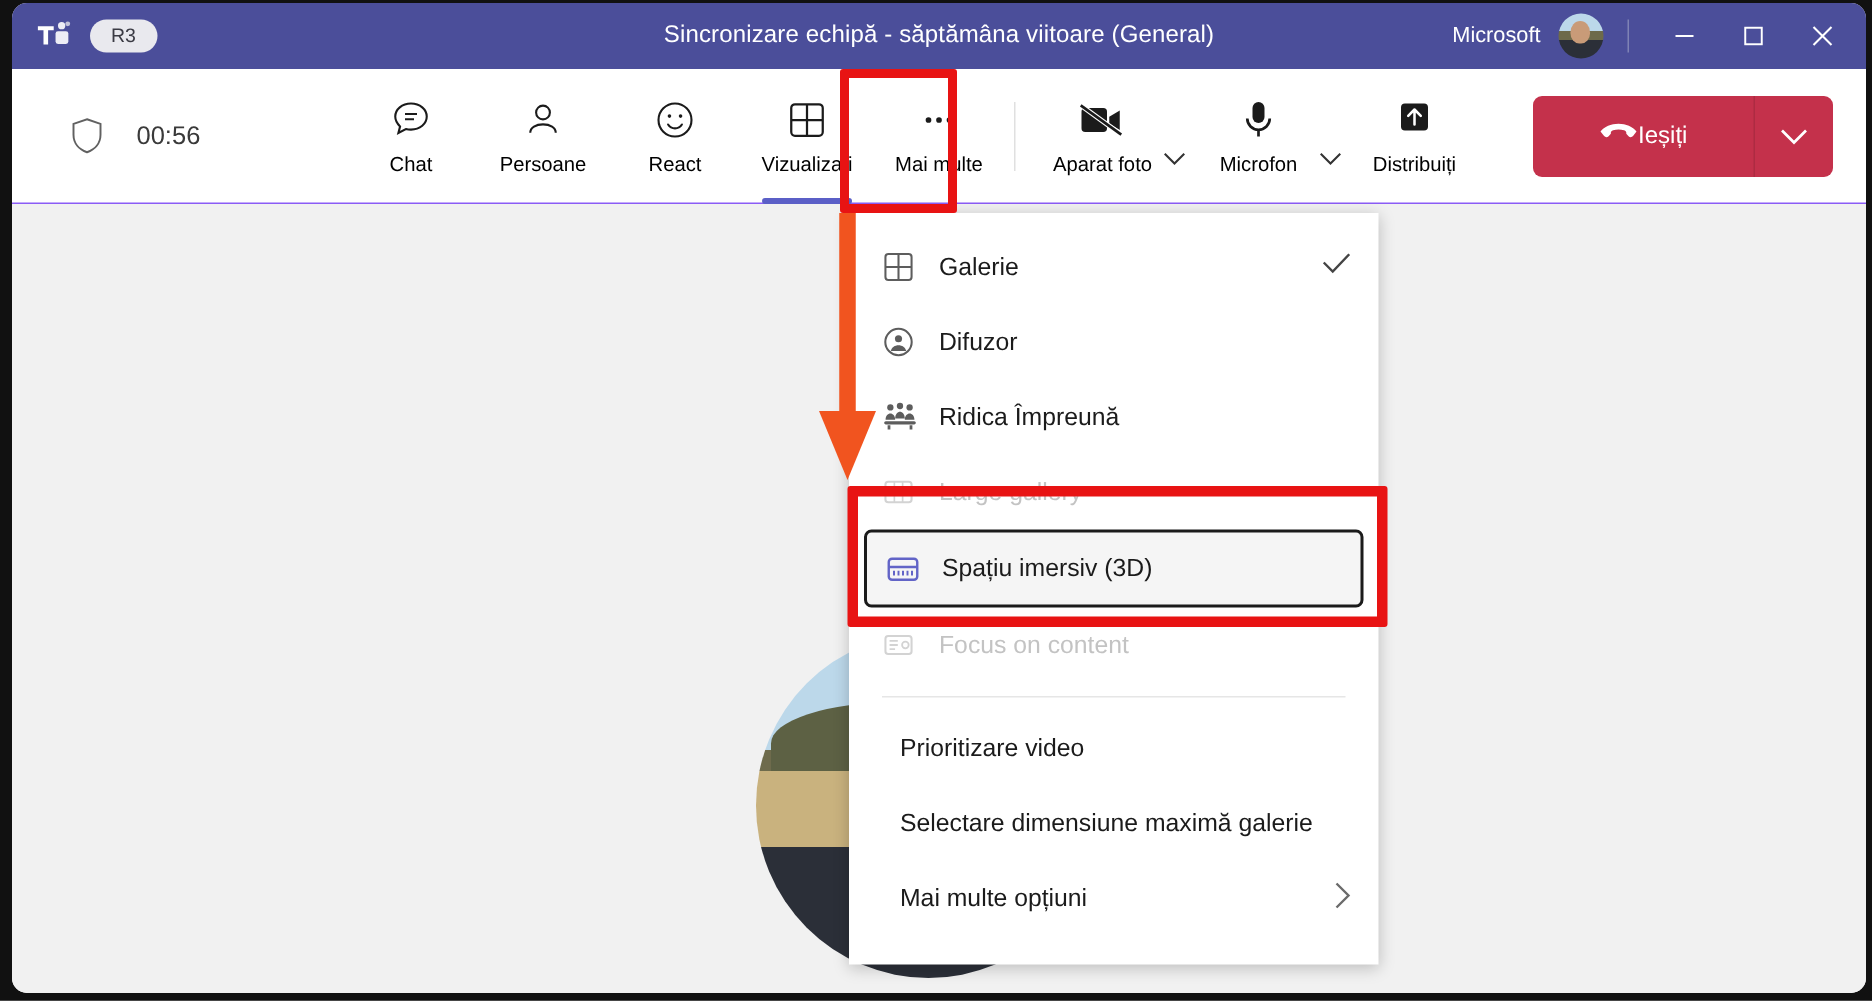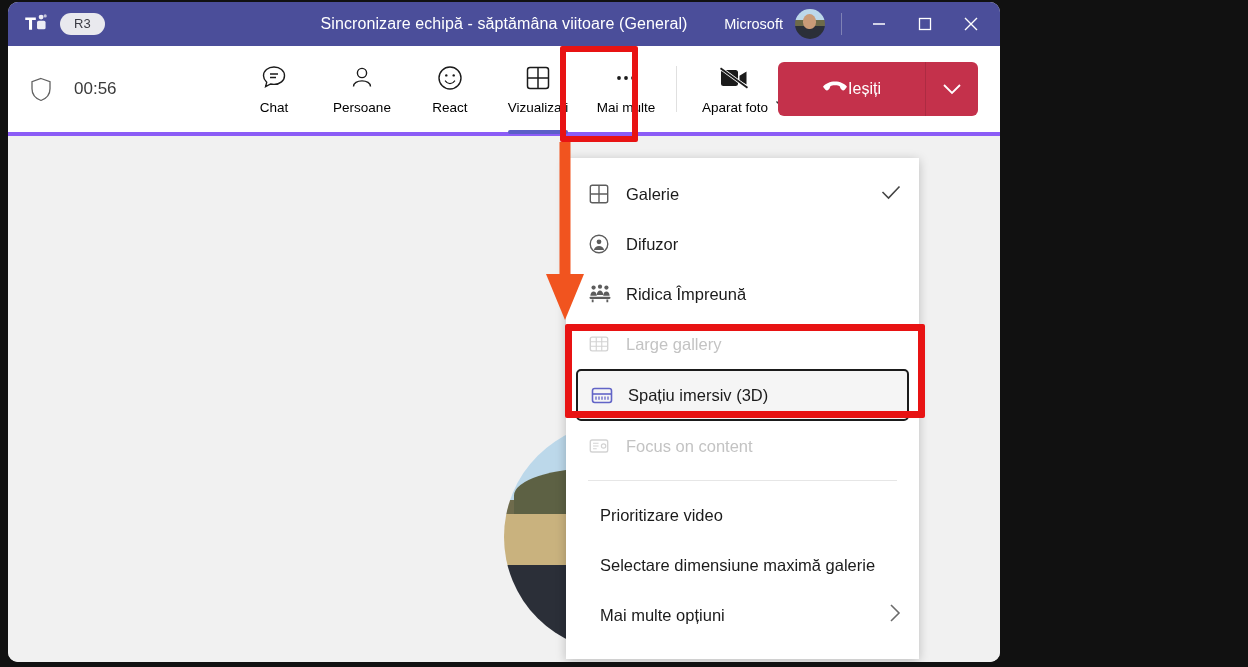--- a/index.html
+++ b/index.html
@@ -7,21 +7,21 @@
     width: 1248px; height: 667px;
     background: #111111;
     font-family: "Liberation Sans", sans-serif;
     overflow: hidden;
   }
 
   
   #window {
     position: absolute;
     left: 8px; top: 2px;
-    width: 992px; height: 660px;
+    width: 1236px; height: 660px;
     background: #f1f1f1;
     border-radius: 10px 10px 10px 10px;
     overflow: hidden;
   }
 
   
   #titlebar {
     position: relative;
     height: 44px;
     background: #4b4e9a;
@@ -74,23 +74,24 @@
     display: flex; align-items: center; justify-content: center;
     color: #ffffff;
   }
   .winbtn svg { display: block; }
 
   
   #toolbar {
     position: relative;
     height: 90px;
     background: #ffffff;
-    border-bottom: 4px solid #8b5cf6;
+    border-bottom: 1px solid #8b5cf6;
     display: flex;
     align-items: center;
+    padding-left: 17px;
   }
   #shield { margin-left: 22px; color: #616161; display:flex; }
   #timer { margin-left: 22px; font-size: 17px; color: #3a3a3a; }
 
   #tool-center {
     position: absolute;
     left: 222px;
     top: 0; bottom: 0;
     display: flex;
     align-items: center;
@@ -151,21 +152,21 @@
   }
   #stage-avatar .hill {
     position: absolute; left: 10px; top: 46px;
     width: 140px; height: 46px;
     background: #5d6144; border-radius: 60% 40% 0 0;
   }
 
   
   #menu {
     position: absolute;
-    left: 558px; top: 156px;
+    left: 558px; top: 140px;
     width: 353px; height: 501px;
     background: #ffffff;
     box-shadow: 0 2px 10px rgba(0,0,0,.22);
     padding: 11px 0 10px 0;
   }
   .mi {
     height: 50px;
     display: flex; align-items: center;
     padding: 0 18px 0 22px;
     font-size: 16.5px;

